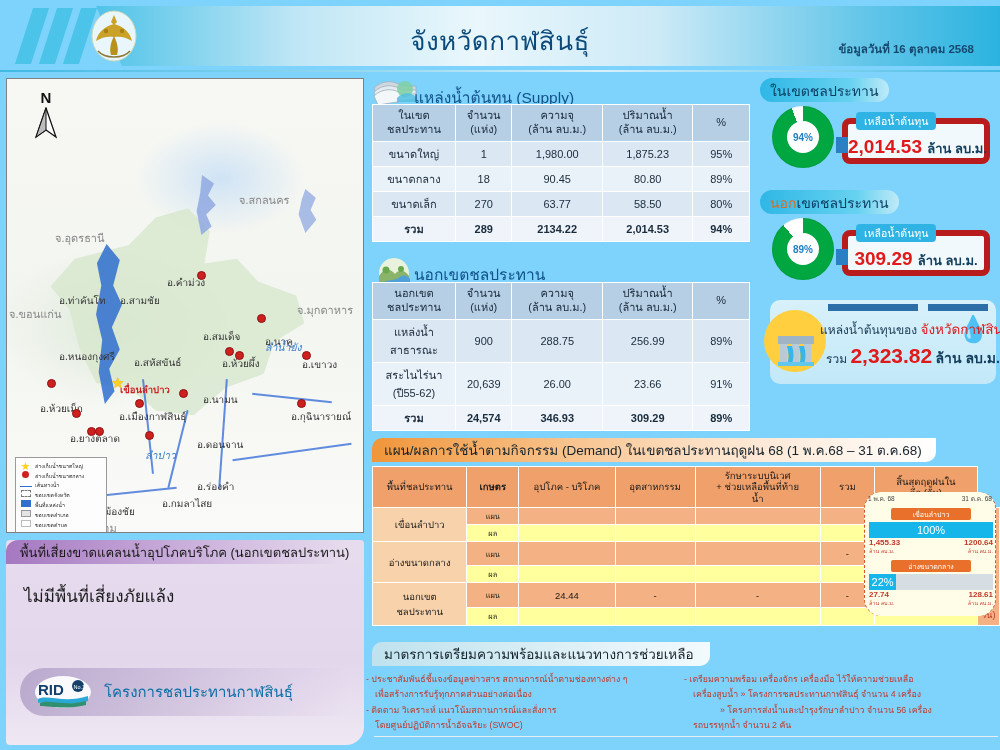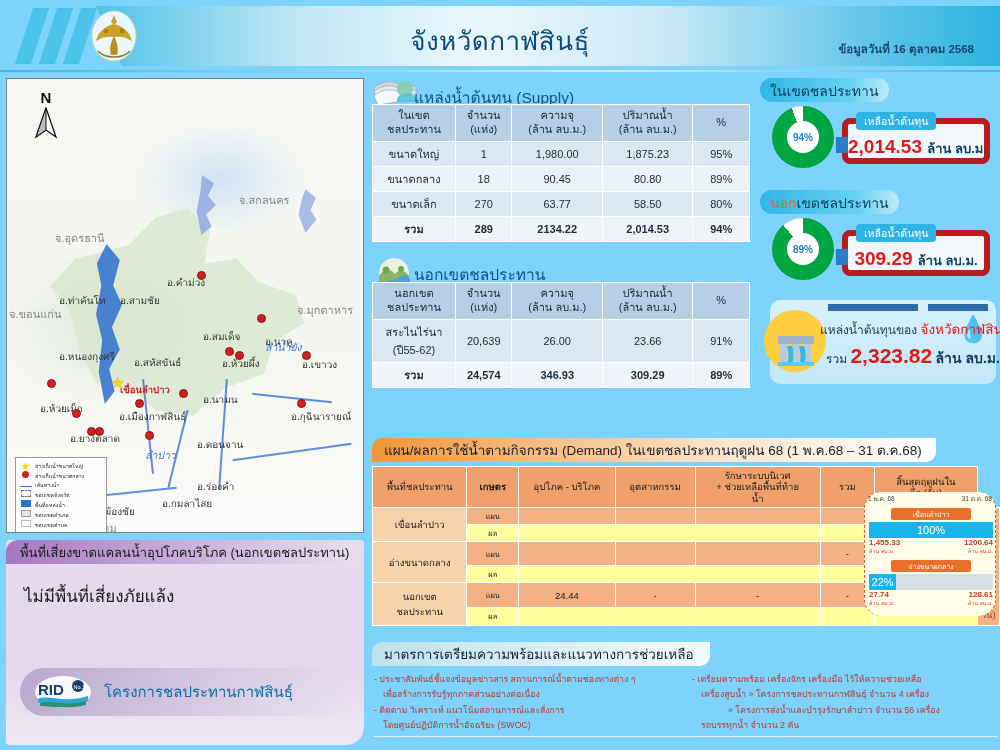--- a/index.html
+++ b/index.html
@@ -257,21 +257,21 @@
   .pf-r { position:absolute; right:0; text-align:right; font-size:8px; color:#c0392b; font-weight:bold; line-height:1.1; }
   .pf-unit { font-size:5.5px; color:#c0392b; font-weight:normal; display:block; }
 
   
   .meas-head {
     position:absolute; left:372px; top:642px; height:24px; padding:0 16px 0 12px;
     display:flex; align-items:center;
     background:linear-gradient(90deg,#bfe2ee 0%, #d9eef5 50%, #f2fafd 100%);
     border-radius:10px 0 10px 0; font-size:13.5px; color:#17232c; white-space:nowrap;
   }
-  .meas-body { position:absolute; left:374px; top:672px; width:624px; display:flex; gap:12px; }
+  .meas-body { position:absolute; left:366px; top:672px; width:624px; display:flex; gap:12px; }
   .meas-col { width:50%; font-size:8.8px; line-height:1.75; color:#c0392b; }
   .meas-col .ind { padding-left:9px; display:block; }
   .meas-col .ind2 { padding-left:36px; display:block; }
   .meas-rule { position:absolute; left:374px; top:736px; width:624px; height:1px; background:#e6eef1; }
 </style>
 </head>
 <body>
 
 <div id="page">
 
@@ -484,20 +484,27 @@
         <tr id="nonirr-head">
           <th style="width: 22%;">นอกเขต<br>ชลประทาน</th>
           <th style="width: 15%;">จำนวน<br>(แห่ง)</th>
           <th style="width: 24%;">ความจุ<br>(ล้าน ลบ.ม.)</th>
           <th style="width: 24%;">ปริมาณน้ำ<br>(ล้าน ลบ.ม.)</th>
           <th style="width: 15%;">%</th>
         </tr>
       </thead>
     <tbody id="nonirr-body">
         <tr>
+          <td class="rowhead">แหล่งน้ำสาธารณะ</td>
+          <td>900</td>
+          <td>288.75</td>
+          <td>256.99</td>
+          <td>89%</td>
+        </tr>
+        <tr>
           <td class="rowhead">สระไนไร่นา (ปี55-62)</td>
           <td>20,639</td>
           <td>26.00</td>
           <td>23.66</td>
           <td>91%</td>
         </tr>
         <tr class="total">
           <td class="rowhead">รวม</td>
           <td>24,574</td>
           <td>346.93</td>

